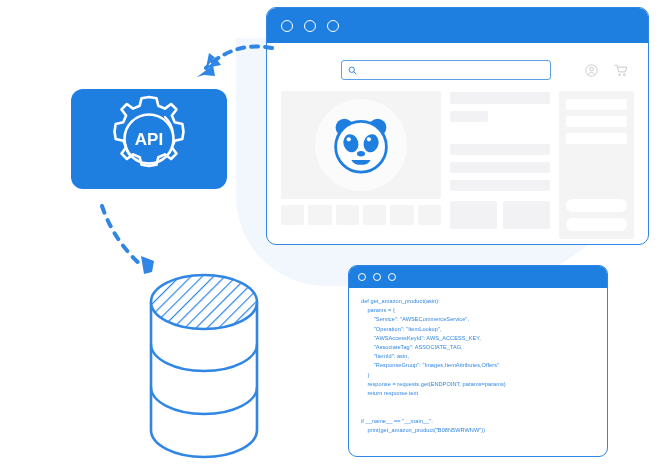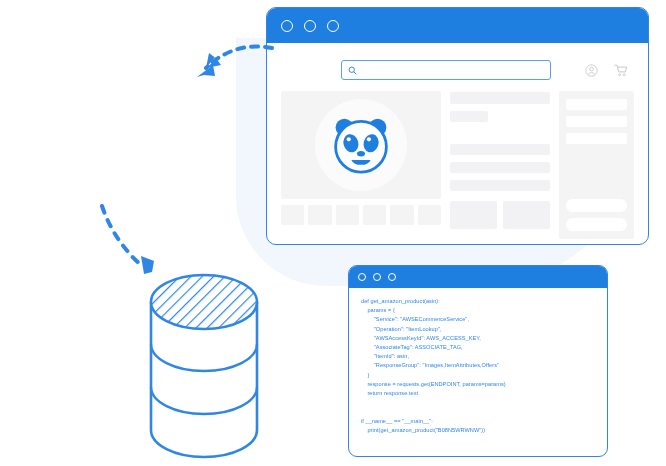--- a/index.html
+++ b/index.html
@@ -75,20 +75,32 @@
   .blank{height:9.2px;}
 </style>
 </head>
 <body>
 
 <div class="stage">
 
   <div class="blob2"></div>
   <div class="blob"></div>
 
+  <div class="api-card">
+    <svg width="156" height="100" viewBox="0 0 156 100">
+      <g fill="none" stroke="#ffffff" stroke-width="2.6" stroke-linejoin="round" stroke-linecap="round">
+        <path d="M78 8
+                 l7.5 1.2 1.8 7.6 6.6 2.8 6.2-4.6 5.4 5.4 -4.6 6.2 2.8 6.6 7.6 1.8 1.2 7.5 -1.2 7.5 -7.6 1.8 -2.8 6.6 4.6 6.2 -5.4 5.4 -6.2-4.6 -6.6 2.8 -1.8 7.6 -7.5 1.2 -7.5-1.2 -1.8-7.6 -6.6-2.8 -6.2 4.6 -5.4-5.4 4.6-6.2 -2.8-6.6 -7.6-1.8 -1.2-7.5 1.2-7.5 7.6-1.8 2.8-6.6 -4.6-6.2 5.4-5.4 6.2 4.6 6.6-2.8 1.8-7.6 z"></path>
+        <circle cx="78" cy="50" r="24.5"></circle>
+        <path d="M94 28 a26 26 0 0 1 8 16" stroke-width="2.2"></path>
+        <path d="M60 68 a26 26 0 0 1 -6 -14" stroke-width="2.2"></path>
+      </g>
+      <text x="78" y="56" text-anchor="middle" fill="#ffffff" font-family="Liberation Sans, sans-serif" font-size="17" font-weight="bold">API</text>
+    </svg>
+  </div>
 
   <svg class="arrow arrow-top" width="100" height="52" viewBox="0 0 100 52">
     <path d="M96 10 C72 5, 48 12, 30 30" fill="none" stroke="#2f86e4" stroke-width="4" stroke-linecap="round" stroke-dasharray="7 7"></path>
     <path d="M30 30 l15 -3 -6 -8 z M30 30 l3 -15 8 6 z" fill="#2f86e4"></path>
     <path d="M21 39 l16 -12 2 11 -11 -1 z" fill="#2f86e4"></path>
   </svg>
 
   <svg class="arrow arrow-bottom" width="92" height="90" viewBox="0 0 92 90">
     <path d="M16 10 C24 34, 38 54, 56 70" fill="none" stroke="#2f86e4" stroke-width="4" stroke-linecap="round" stroke-dasharray="7 8"></path>
     <path d="M58 78 l-3 -18 13 5 -2 11 z" fill="#2f86e4"></path>

